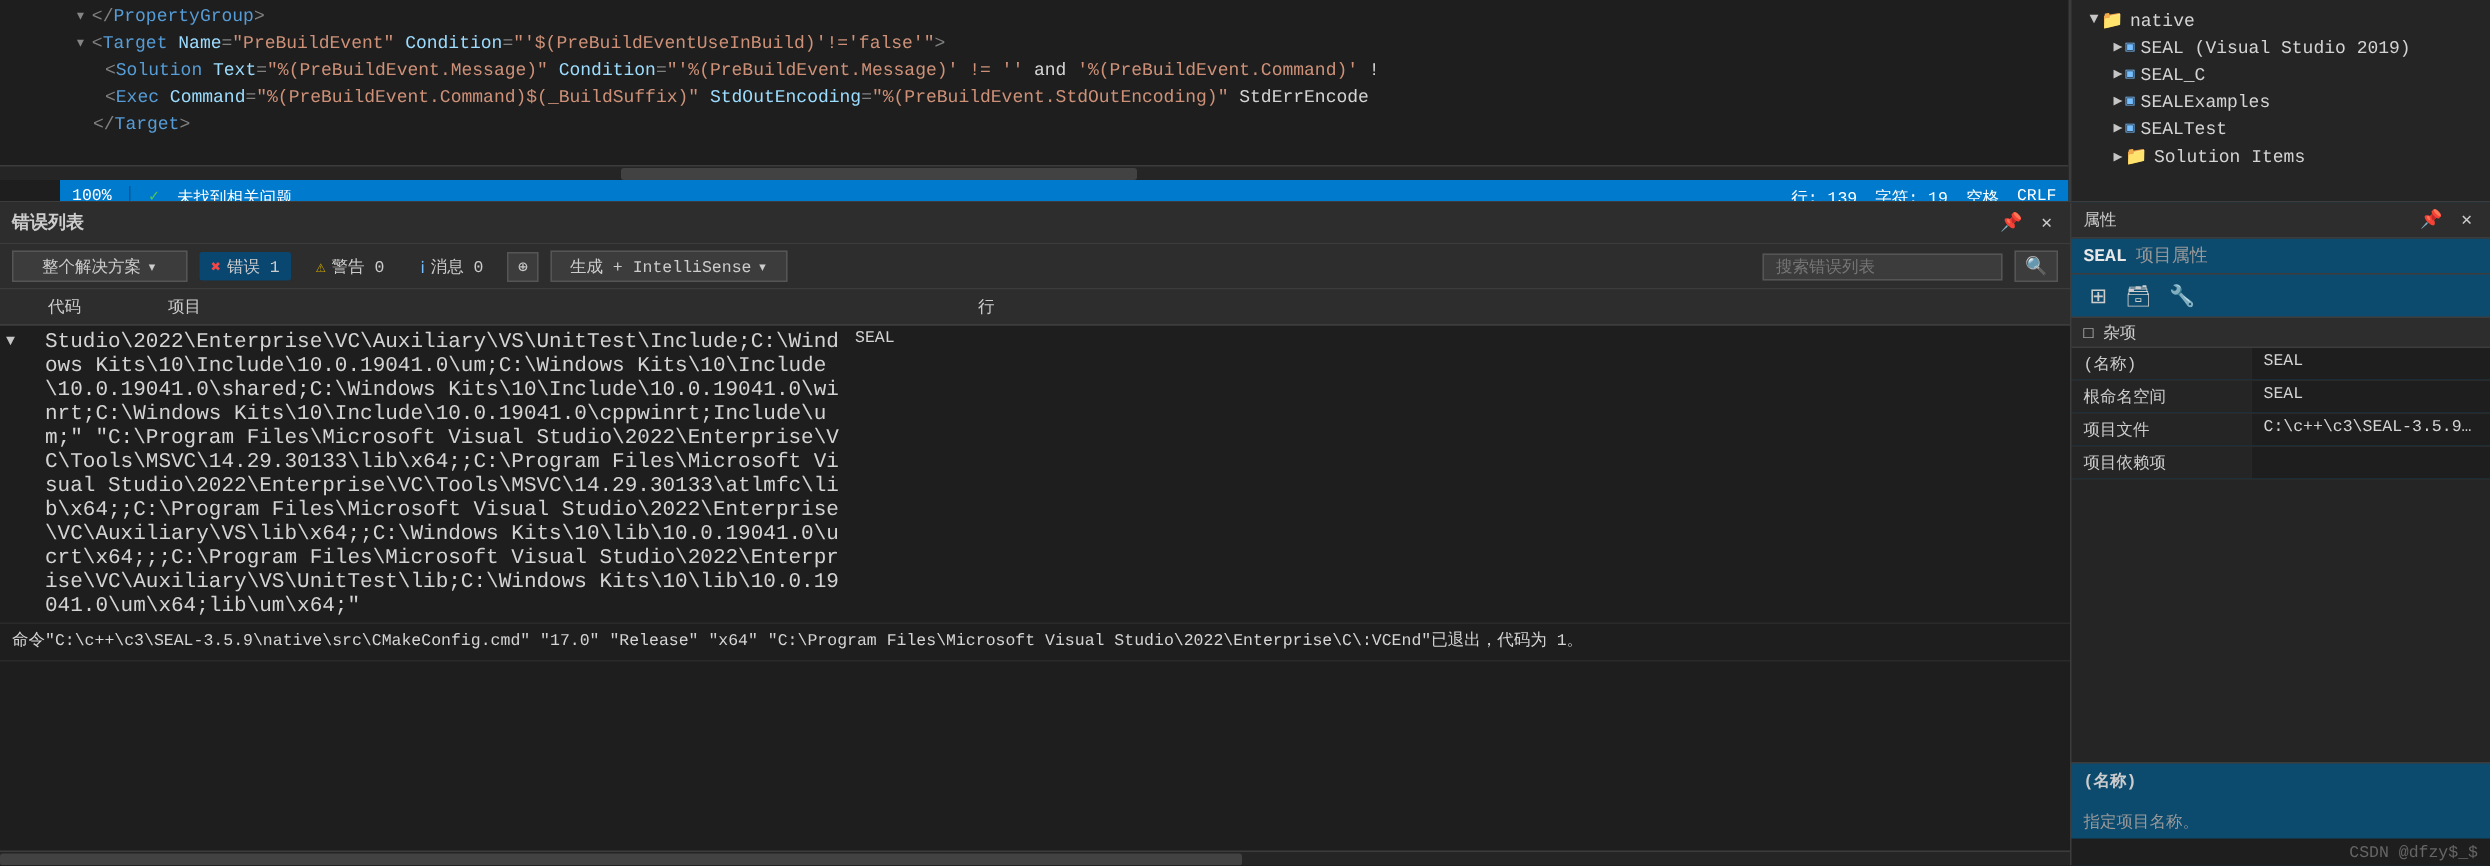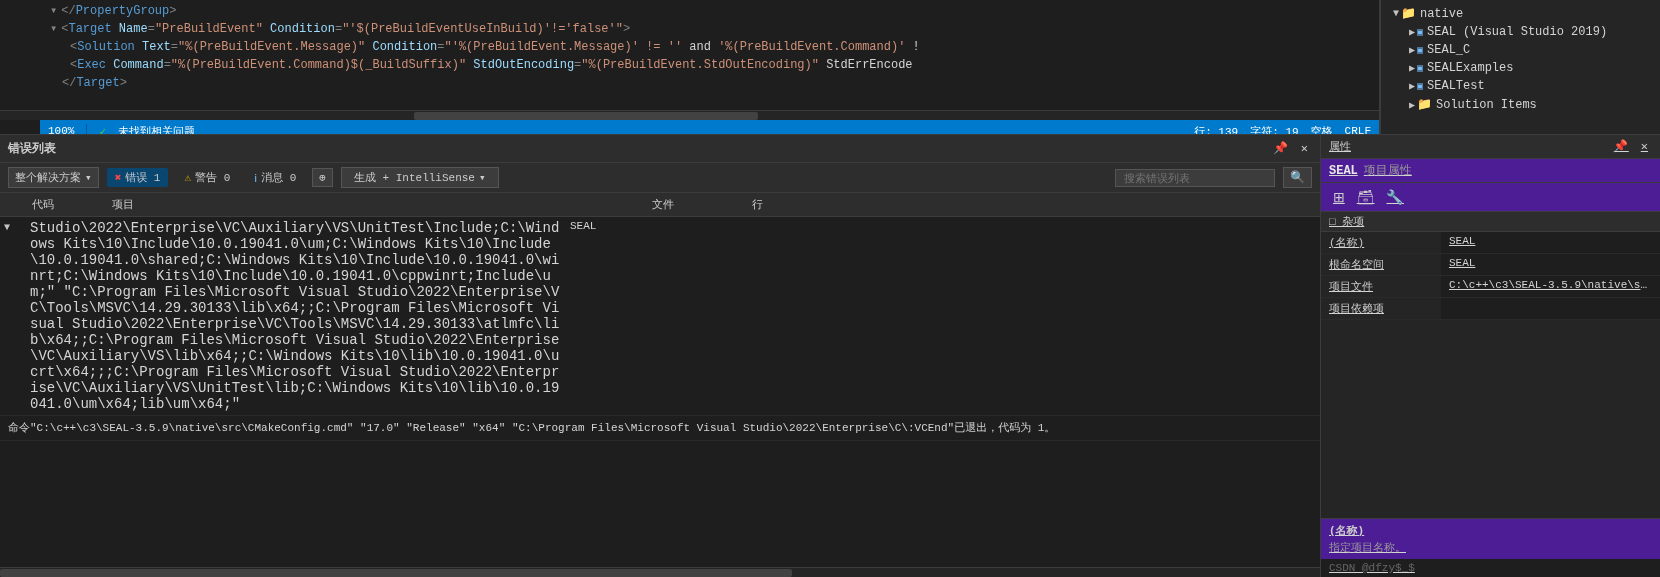--- a/index.html
+++ b/index.html
@@ -135,21 +135,21 @@
       padding: 4px 8px;
       border-bottom: 1px solid #3c3c3c;
       gap: 8px;
       height: 30px;
     }
 
     .scope-dropdown {
       background: #3c3c3c;
       color: #cccccc;
       border: 1px solid #555;
-      padding: 2px 6px;
+      padding: 2px 19px;
       font-size: 11px;
       cursor: pointer;
       display: flex;
       align-items: center;
       gap: 4px;
     }
 
     .error-count-btn {
       display: flex;
       align-items: center;
@@ -252,26 +252,25 @@
 
     
     .bottom-scrollbar {
       height: 10px;
       background: #252526;
       border-top: 1px solid #3c3c3c;
     }
 
     
     .properties-panel {
-      width: 340px;
-      background: #4c1d95;
+      width: 280px;
+      background: #0c4a6e;
       border-left: 1px solid #3c3c3c;
       display: flex;
       flex-direction: column;
-      text-decoration: underline;
     }
 
     .props-header {
       background: #2d2d2d;
       padding: 4px 8px;
       border-bottom: 1px solid #3c3c3c;
       display: flex;
       align-items: center;
       justify-content: space-between;
       height: 24px;
@@ -509,23 +508,20 @@
 
     <div class="error-table-header">
       <div class="col-header"></div>
       <div class="col-header">
         <span>代码</span>
       </div>
       <div class="col-header">
         <span>项目</span>
       </div>
       <div class="col-header">
-        <span>文件</span>
-      </div>
-      <div class="col-header">
         <span>行</span>
       </div>
     </div>
 
     <div class="error-table">
 
       <div style="display:flex;border-bottom:1px solid #2a2a2a;cursor:pointer;background:#1e1e1e;">
         <div style="width:26px;padding:3px 4px;flex-shrink:0;">
           <span style="color:#c5c5c5;font-size:10px;">▼</span>
         </div>
@@ -580,19 +576,19 @@
       <div class="props-key">项目文件</div>
       <div class="props-value">C:\c++\c3\SEAL-3.5.9\native\src\SEA</div>
     </div>
     <div class="props-row">
       <div class="props-key">项目依赖项</div>
       <div class="props-value"></div>
     </div>
     <div style="flex:1;background:#252526;"></div>
     <div style="border-top:1px solid #3c3c3c;padding:4px 8px;">
       <div style="font-size:11px;font-weight:bold;color:#cccccc;">(名称)</div>
-      <div style="font-size:11px;color:#999;margin-top:2px;">指定项目名称。</div>
-    </div>
-    <div style="background:#1e1e1e;padding:2px 8px;text-align:left;">
+      <div style="font-size:11px;color:#999;margin-top:12px;">指定项目名称。</div>
+    </div>
+    <div style="background:#1e1e1e;padding:2px 8px;text-align:right;">
       <span style="font-size:11px;color:#666;">CSDN @dfzy$_$</span>
     </div>
   </div>
 </div>
 
 </body></html>

